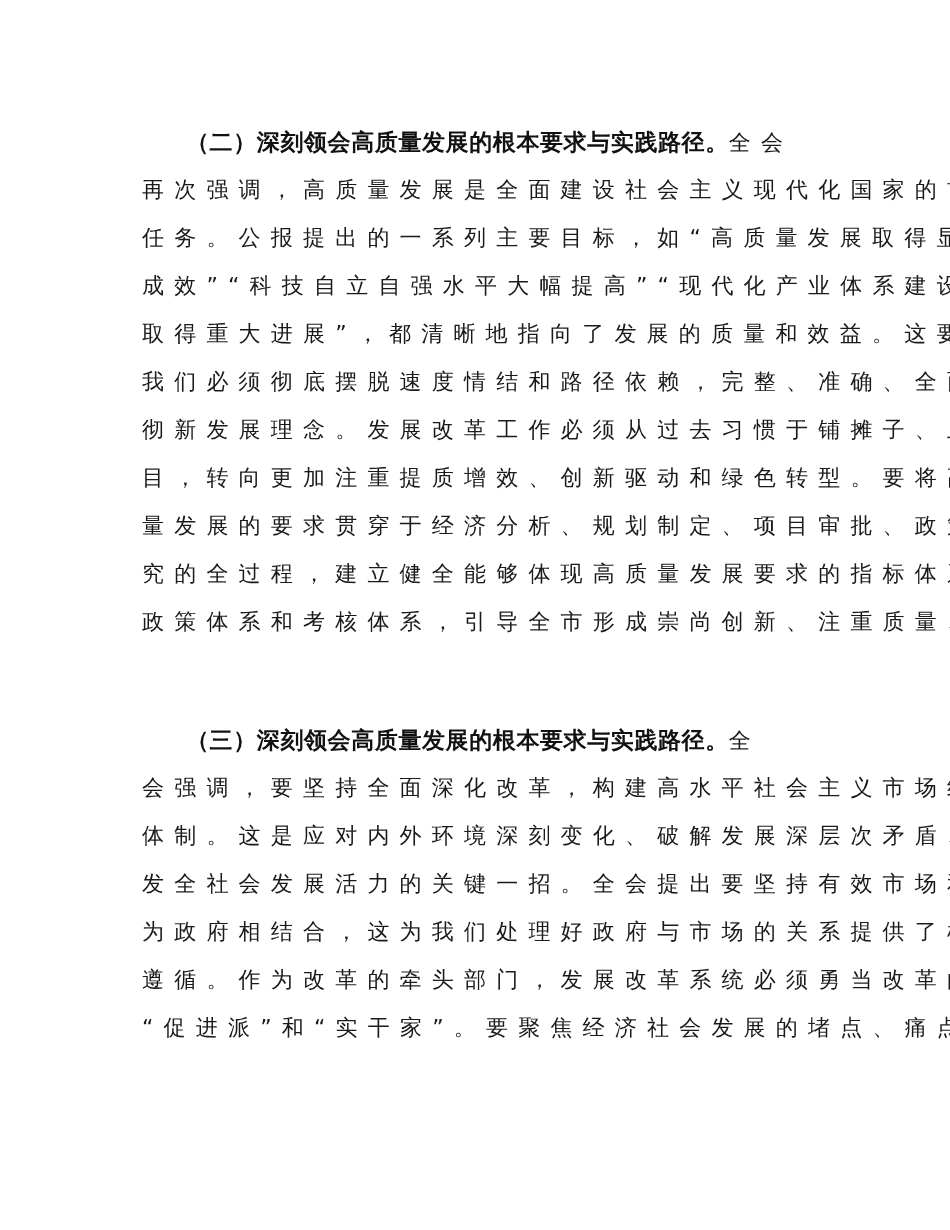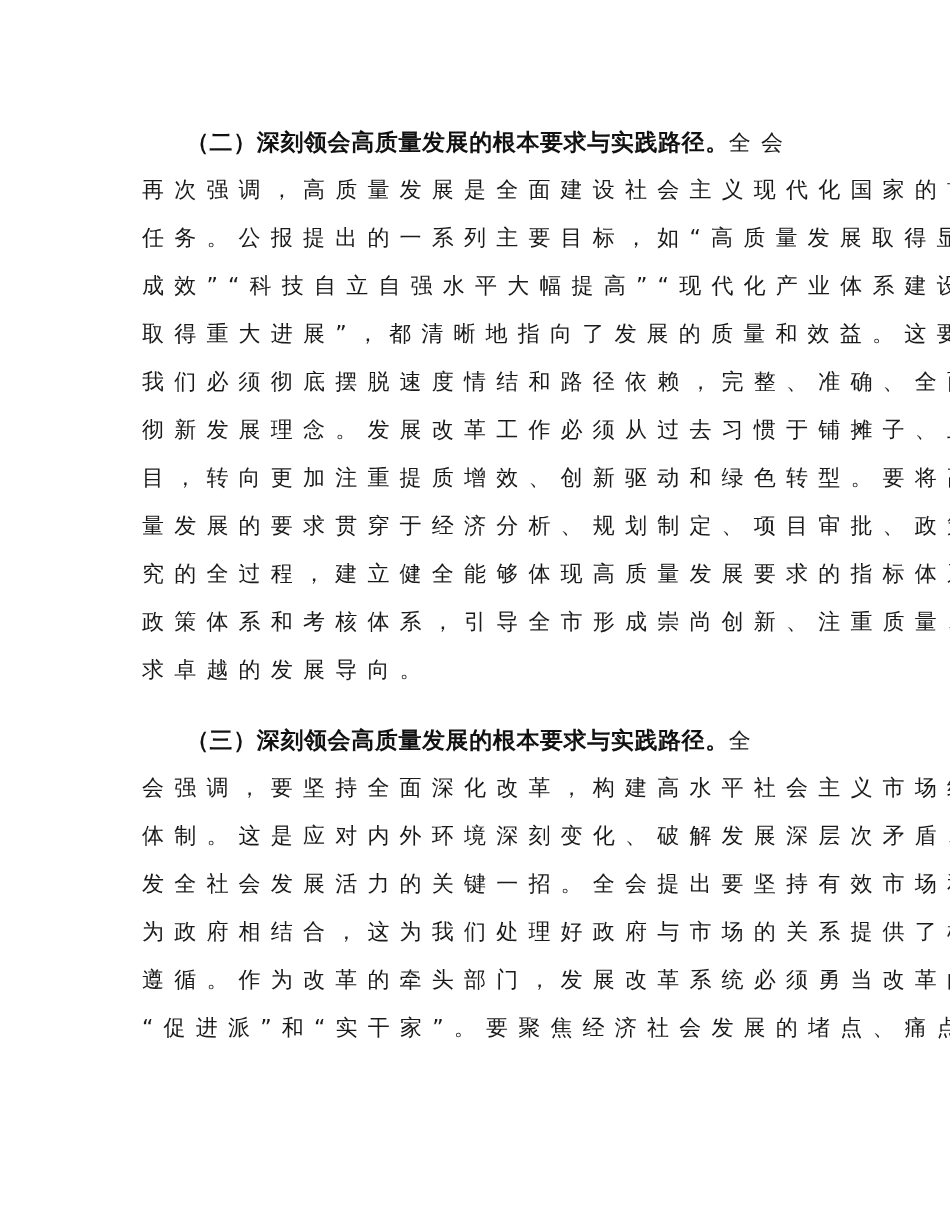--- a/index.html
+++ b/index.html
@@ -58,21 +58,20 @@
   <div class="line" style="top:172px;">再次强调，高质量发展是全面建设社会主义现代化国家的首要</div>
   <div class="line" style="top:220px;">任务。公报提出的一系列主要目标，如“高质量发展取得显著</div>
   <div class="line" style="top:268px;">成效”“科技自立自强水平大幅提高”“现代化产业体系建设</div>
   <div class="line" style="top:316px;">取得重大进展”，都清晰地指向了发展的质量和效益。这要求</div>
   <div class="line" style="top:364px;">我们必须彻底摆脱速度情结和路径依赖，完整、准确、全面贯</div>
   <div class="line" style="top:412px;">彻新发展理念。发展改革工作必须从过去习惯于铺摊子、上项</div>
   <div class="line" style="top:460px;">目，转向更加注重提质增效、创新驱动和绿色转型。要将高质</div>
   <div class="line" style="top:508px;">量发展的要求贯穿于经济分析、规划制定、项目审批、政策研</div>
   <div class="line" style="top:556px;">究的全过程，建立健全能够体现高质量发展要求的指标体系、</div>
   <div class="line" style="top:604px;">政策体系和考核体系，引导全市形成崇尚创新、注重质量、追</div>
-  <div class="line" style="top:652px;">求卓越的发展导向。</div>
 
   <div class="line indent" style="top:722px;">
     <span class="heading">（三）深刻领会高质量发展的根本要求与实践路径。</span><span class="body-run">全</span>
   </div>
   <div class="line" style="top:770px;">会强调，要坚持全面深化改革，构建高水平社会主义市场经济</div>
   <div class="line" style="top:818px;">体制。这是应对内外环境深刻变化、破解发展深层次矛盾、激</div>
   <div class="line" style="top:866px;">发全社会发展活力的关键一招。全会提出要坚持有效市场和有</div>
   <div class="line" style="top:914px;">为政府相结合，这为我们处理好政府与市场的关系提供了根本</div>
   <div class="line" style="top:962px;">遵循。作为改革的牵头部门，发展改革系统必须勇当改革的</div>
   <div class="line" style="top:1010px;">“促进派”和“实干家”。要聚焦经济社会发展的堵点、痛点、</div>

